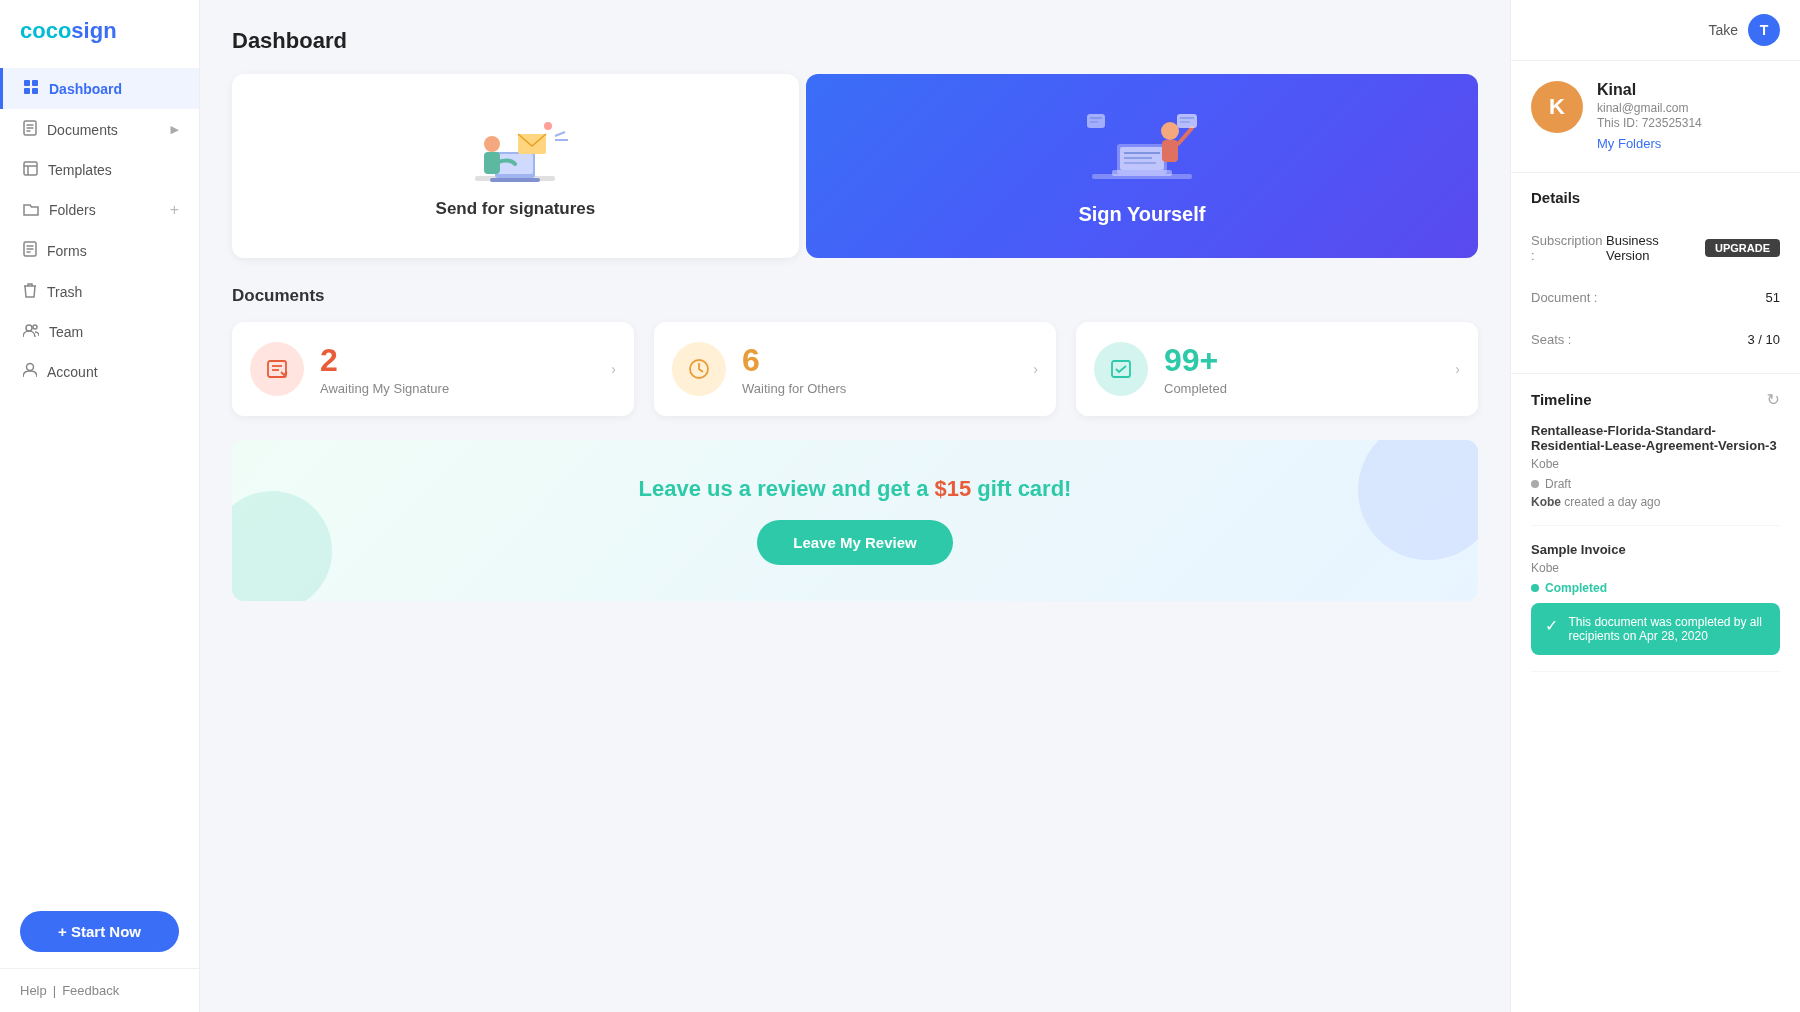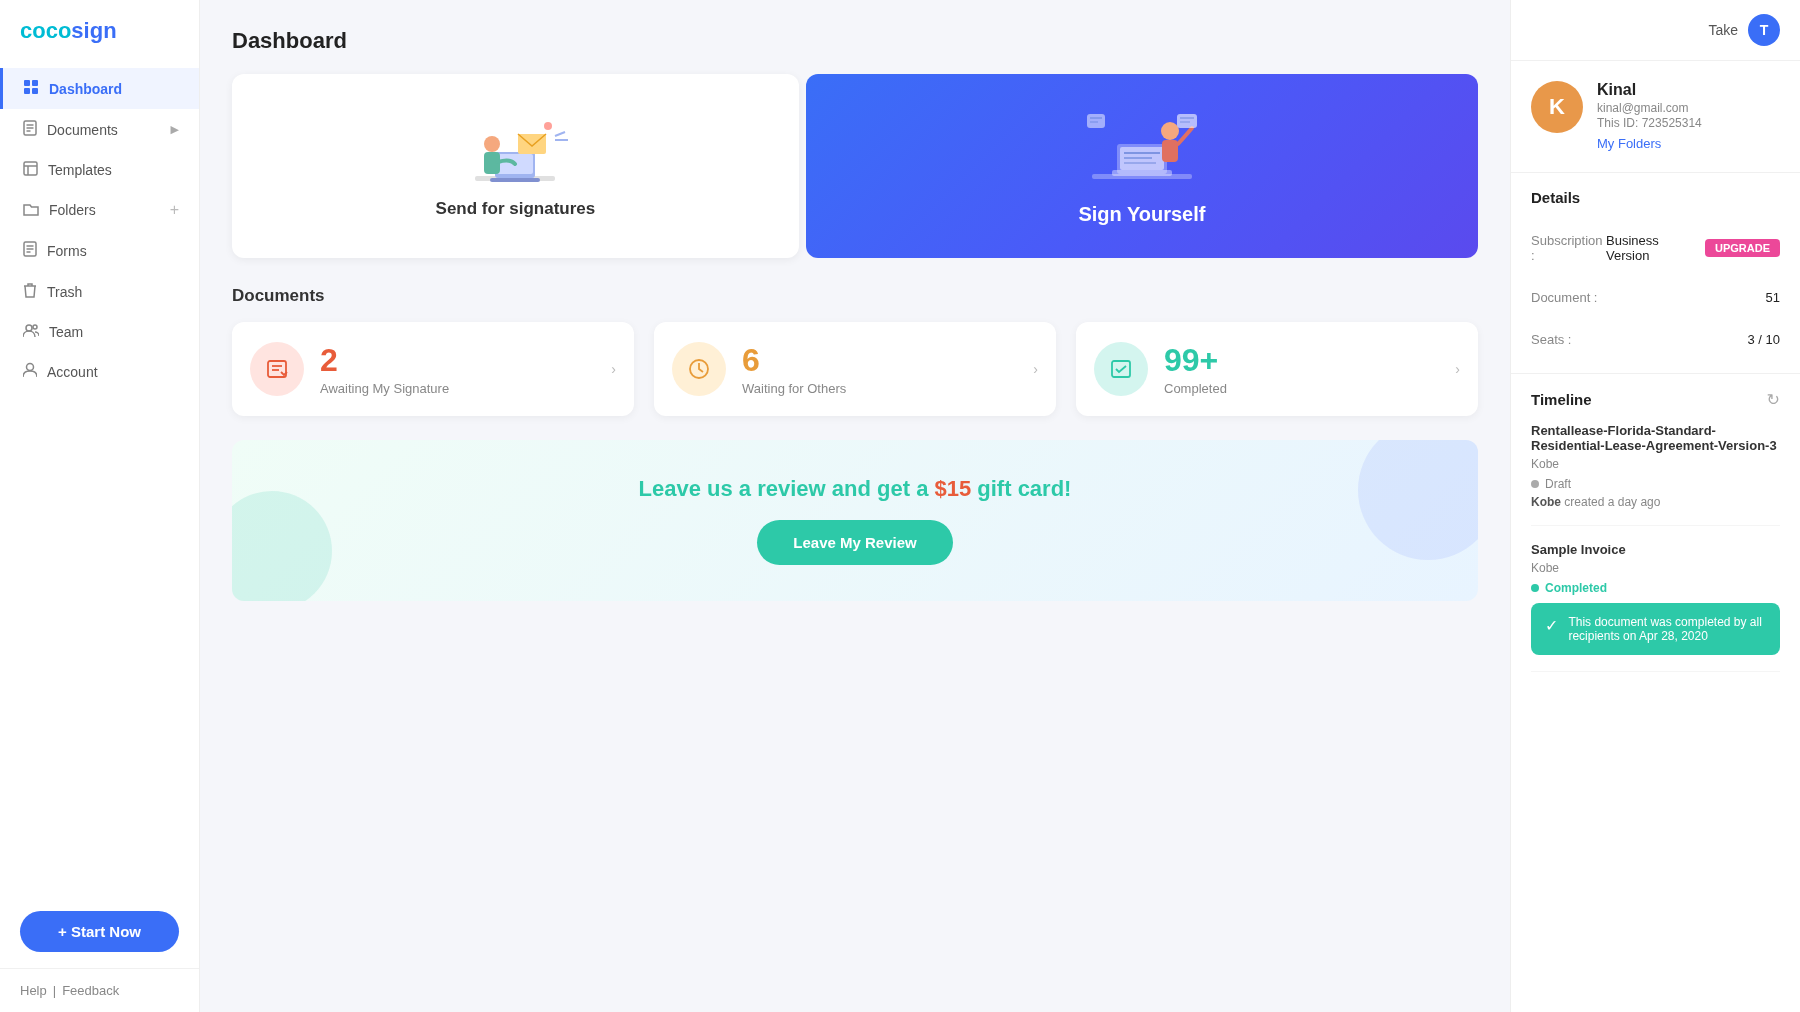--- a/index.html
+++ b/index.html
@@ -279,21 +279,21 @@
 
     .details-section {
       padding: 16px 20px;
       border-bottom: 1px solid #f0f0f0;
     }
     .details-title { font-size: 15px; font-weight: 700; color: #222; margin-bottom: 4px; }
     .detail-row { display: flex; align-items: center; justify-content: space-between; margin-bottom: 10px; font-size: 13px; margin-top: 27px; }
     .detail-label { color: #888; }
     .detail-value { color: #222; font-weight: 500; display: flex; align-items: center; gap: 8px; }
     .upgrade-btn {
-      background: #ec4899;
+      background: #404040;
       color: #fff;
       border: none;
       border-radius: 4px;
       padding: 3px 10px;
       font-size: 11px;
       font-weight: 700;
       cursor: pointer;
     }
 
     .timeline-section {

